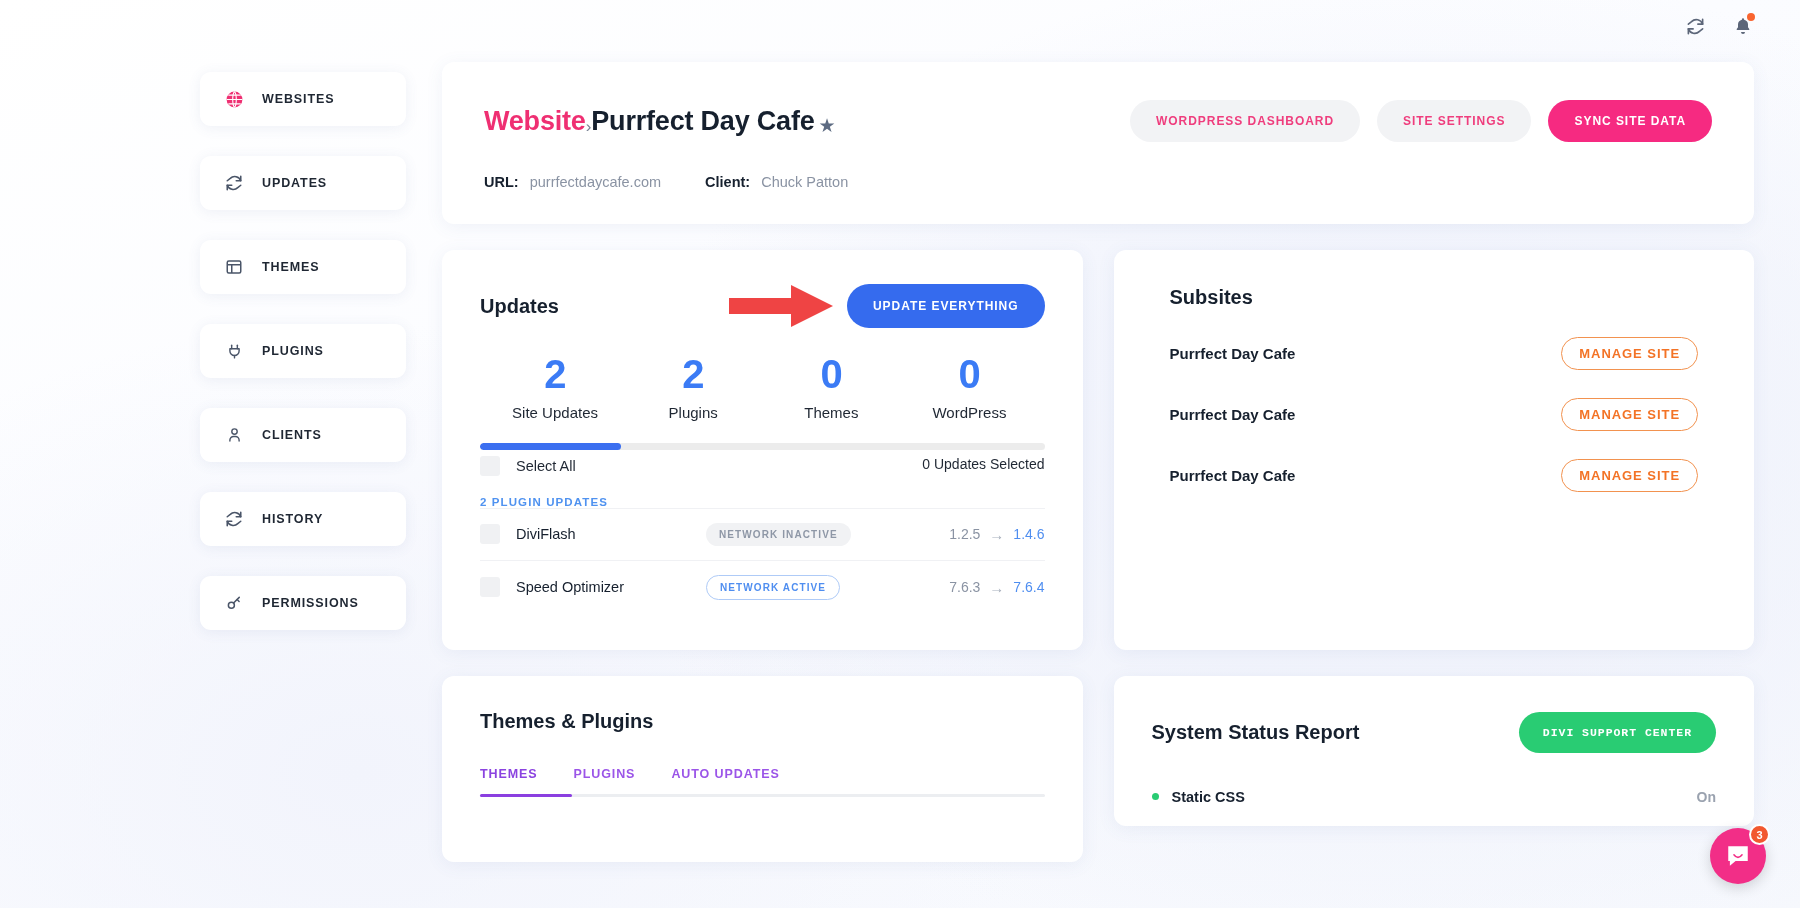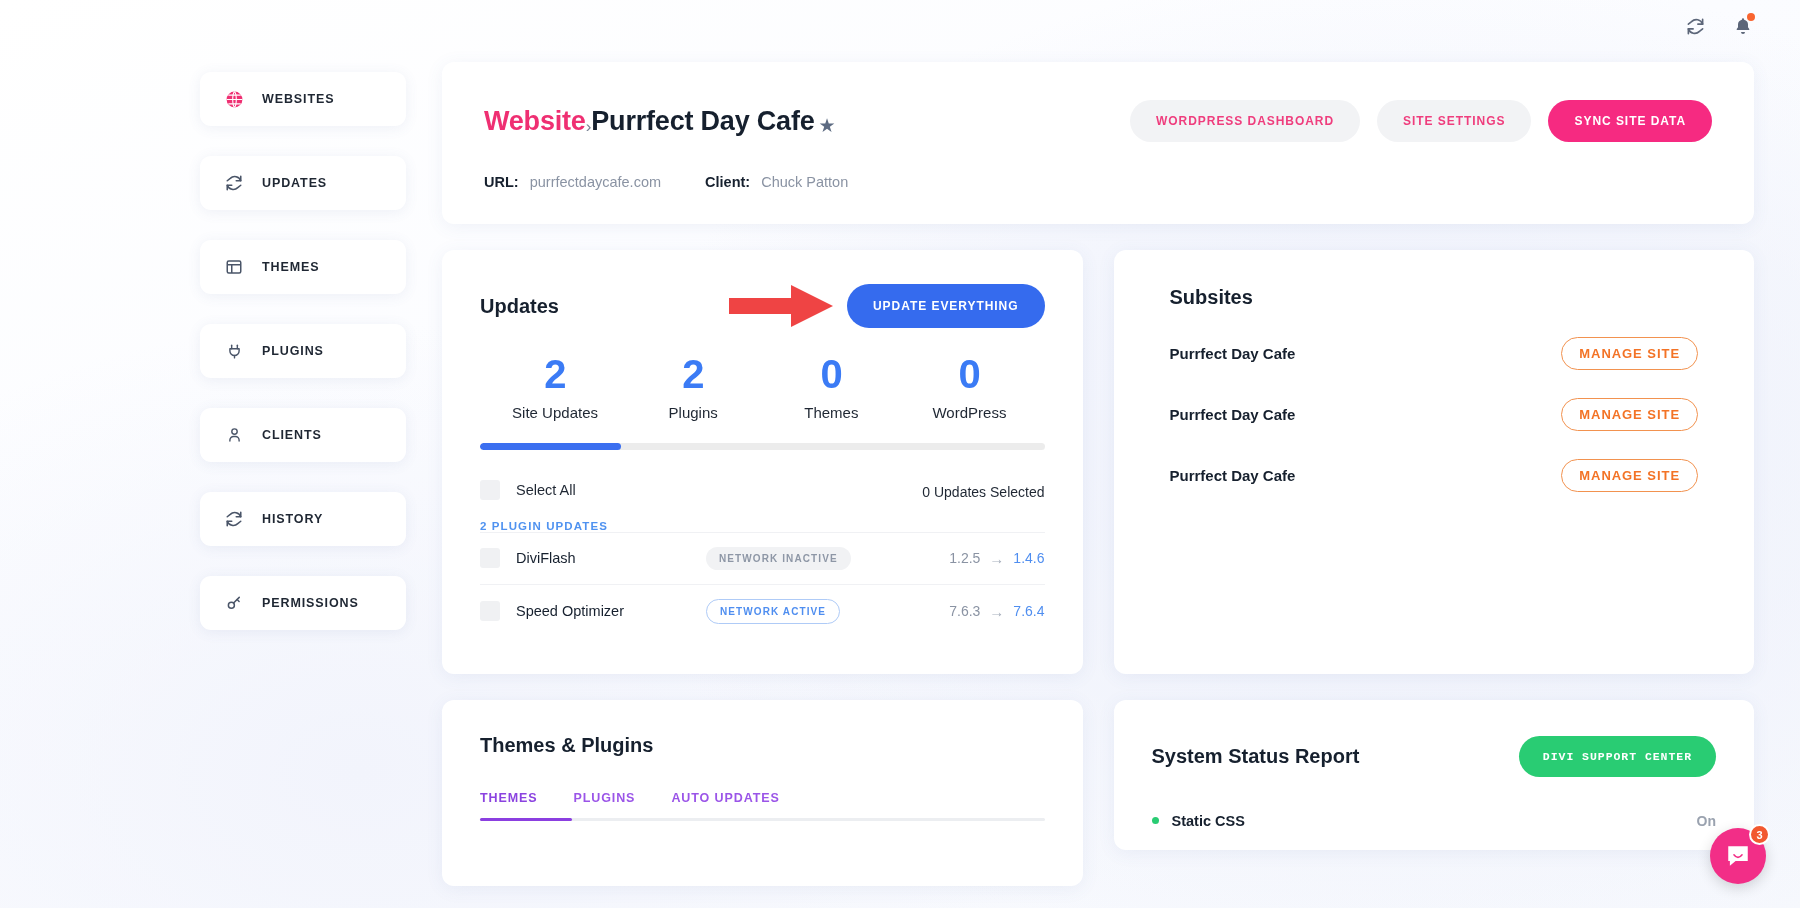--- a/index.html
+++ b/index.html
@@ -169,22 +169,22 @@
   .progress {
     margin-top: 22px;
     height: 7px;
     border-radius: 5px;
     background: #ececec;
     overflow: hidden;
   }
   .progress-fill { height: 100%; border-radius: 5px; background: #3b6ff0; }
 
   .select-row {
-    margin-top: 30px;
-    display: flex; align-items: flex-end; justify-content: space-between;
+    margin-top: 6px;
+    display: flex; align-items: flex-start; justify-content: space-between;
   }
   .chk {
     width: 20px; height: 20px;
     background: #f0f1f3;
     border-radius: 3px;
     cursor: pointer;
     flex: none;
   }
   .select-left { display: flex; align-items: center; gap: 16px; }
   .select-lbl { font-size: 14.5px; color: #1f2733; }

